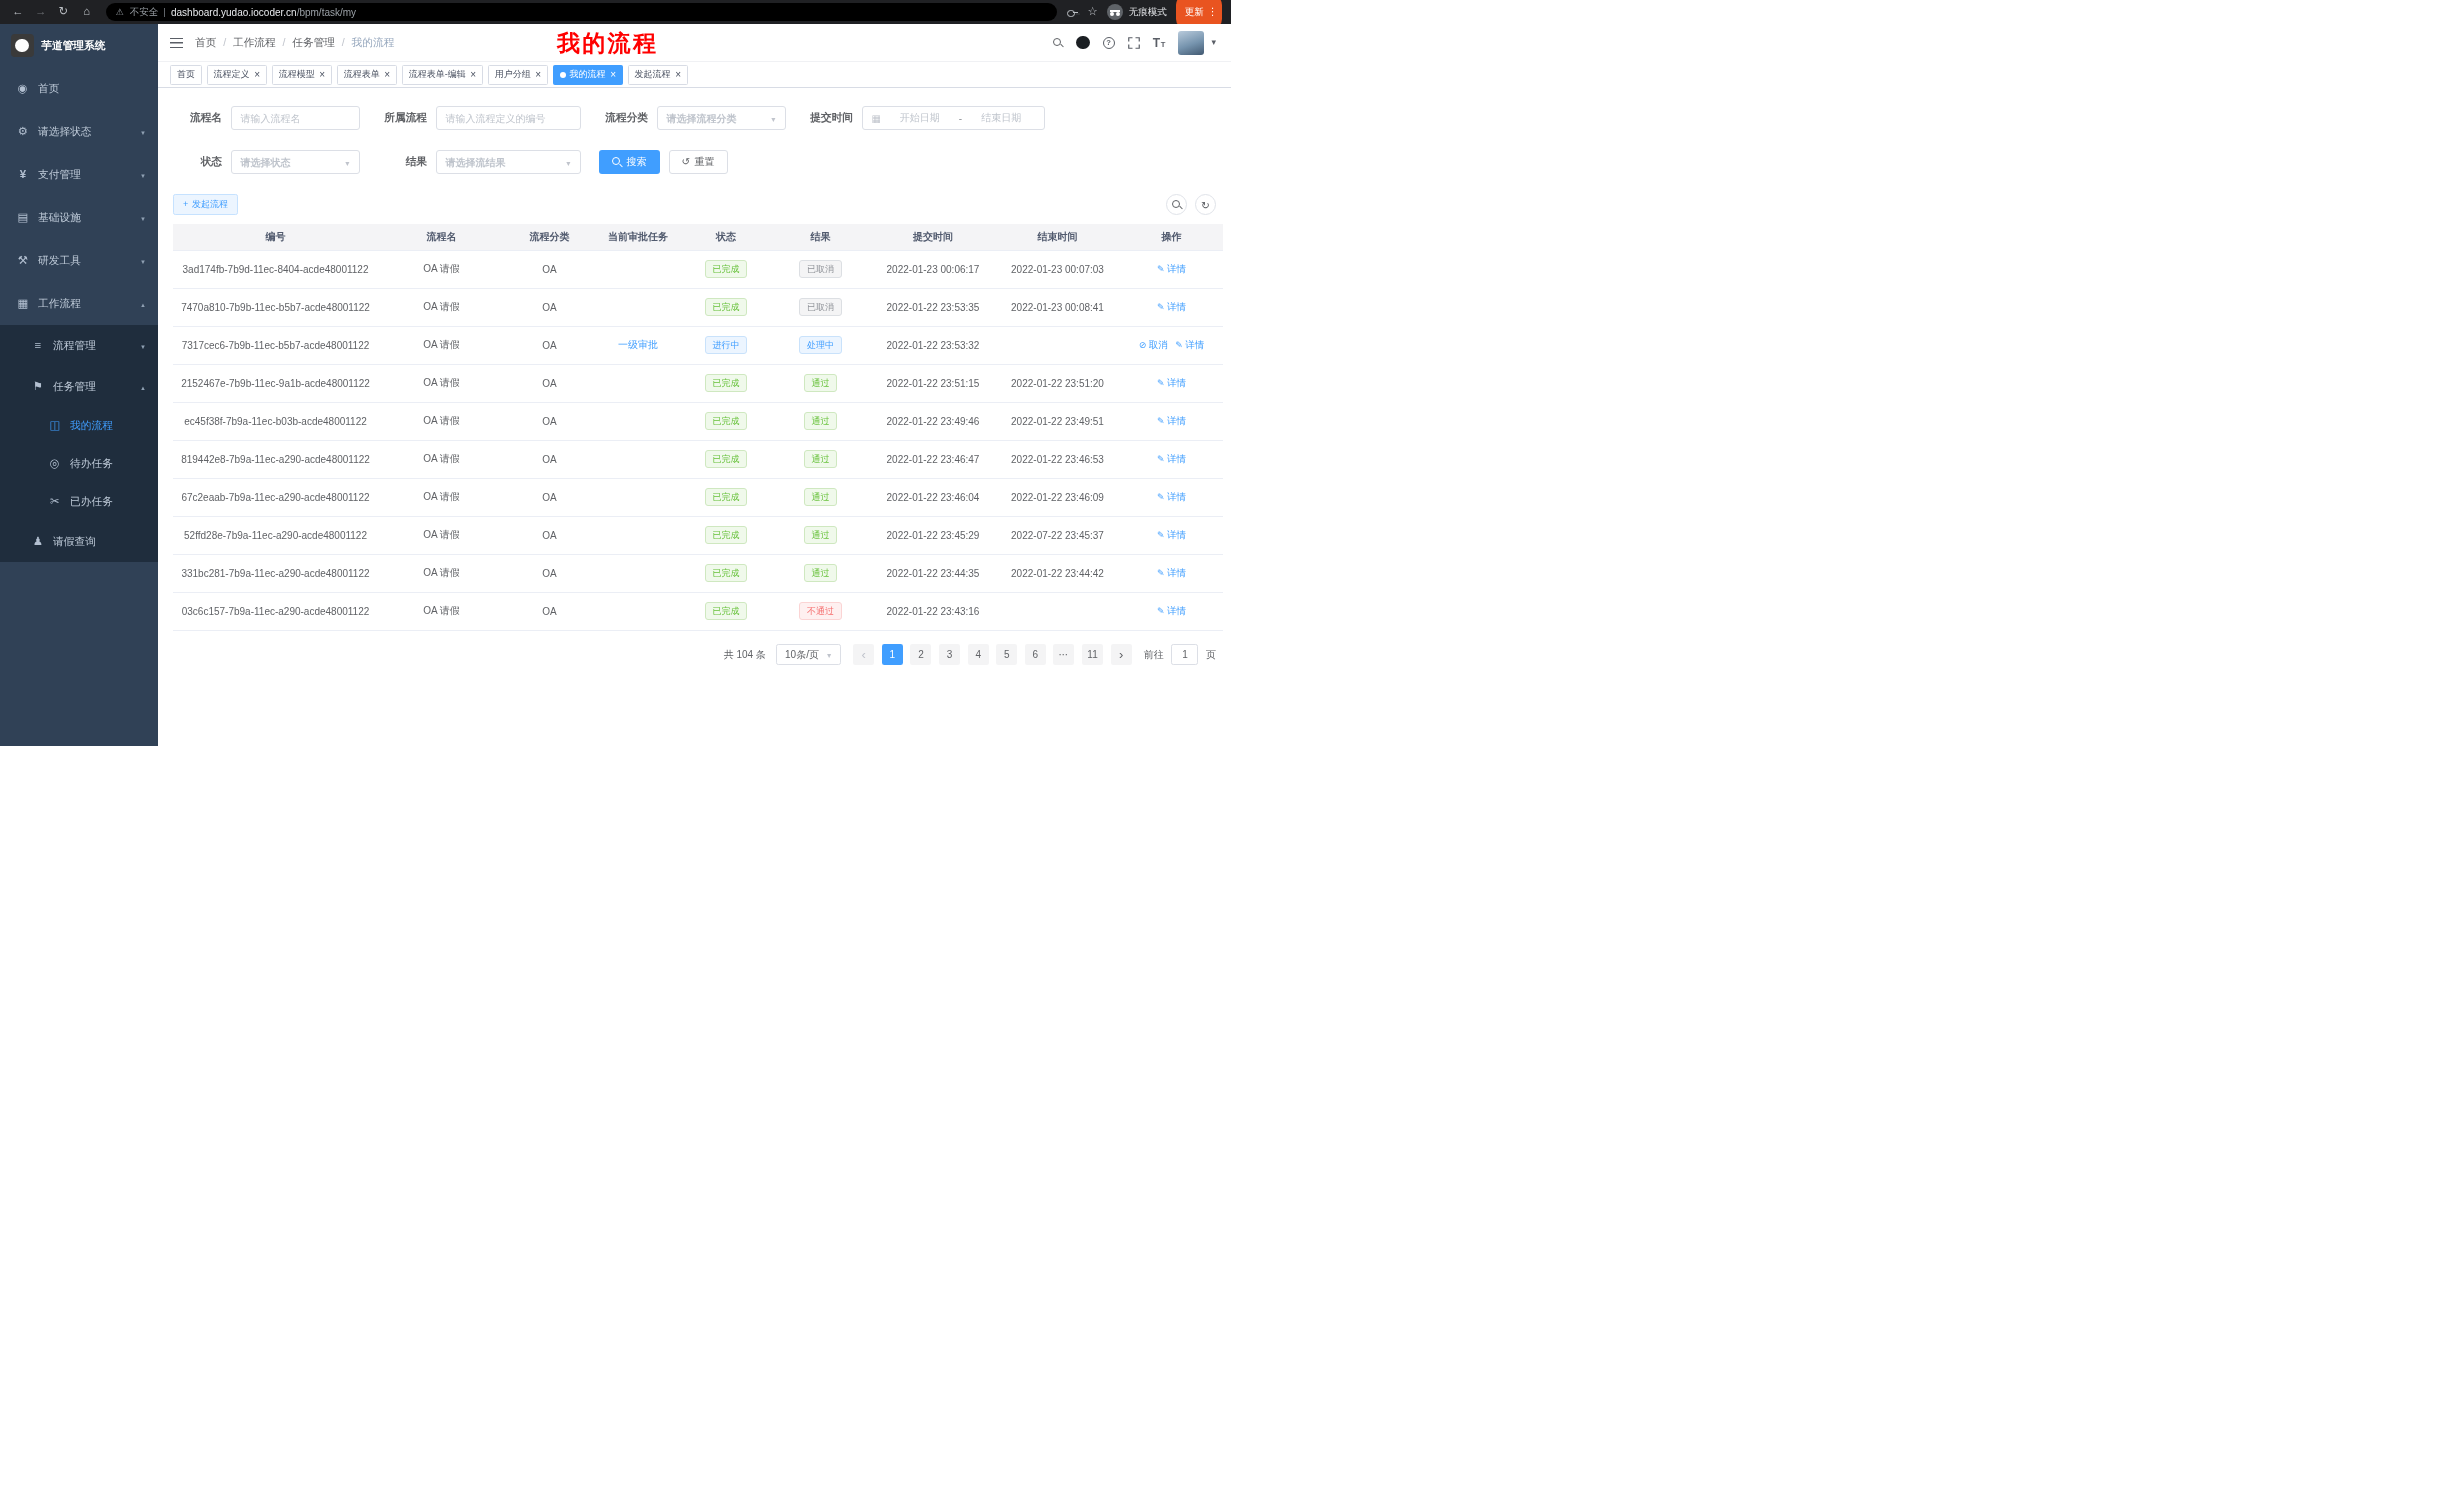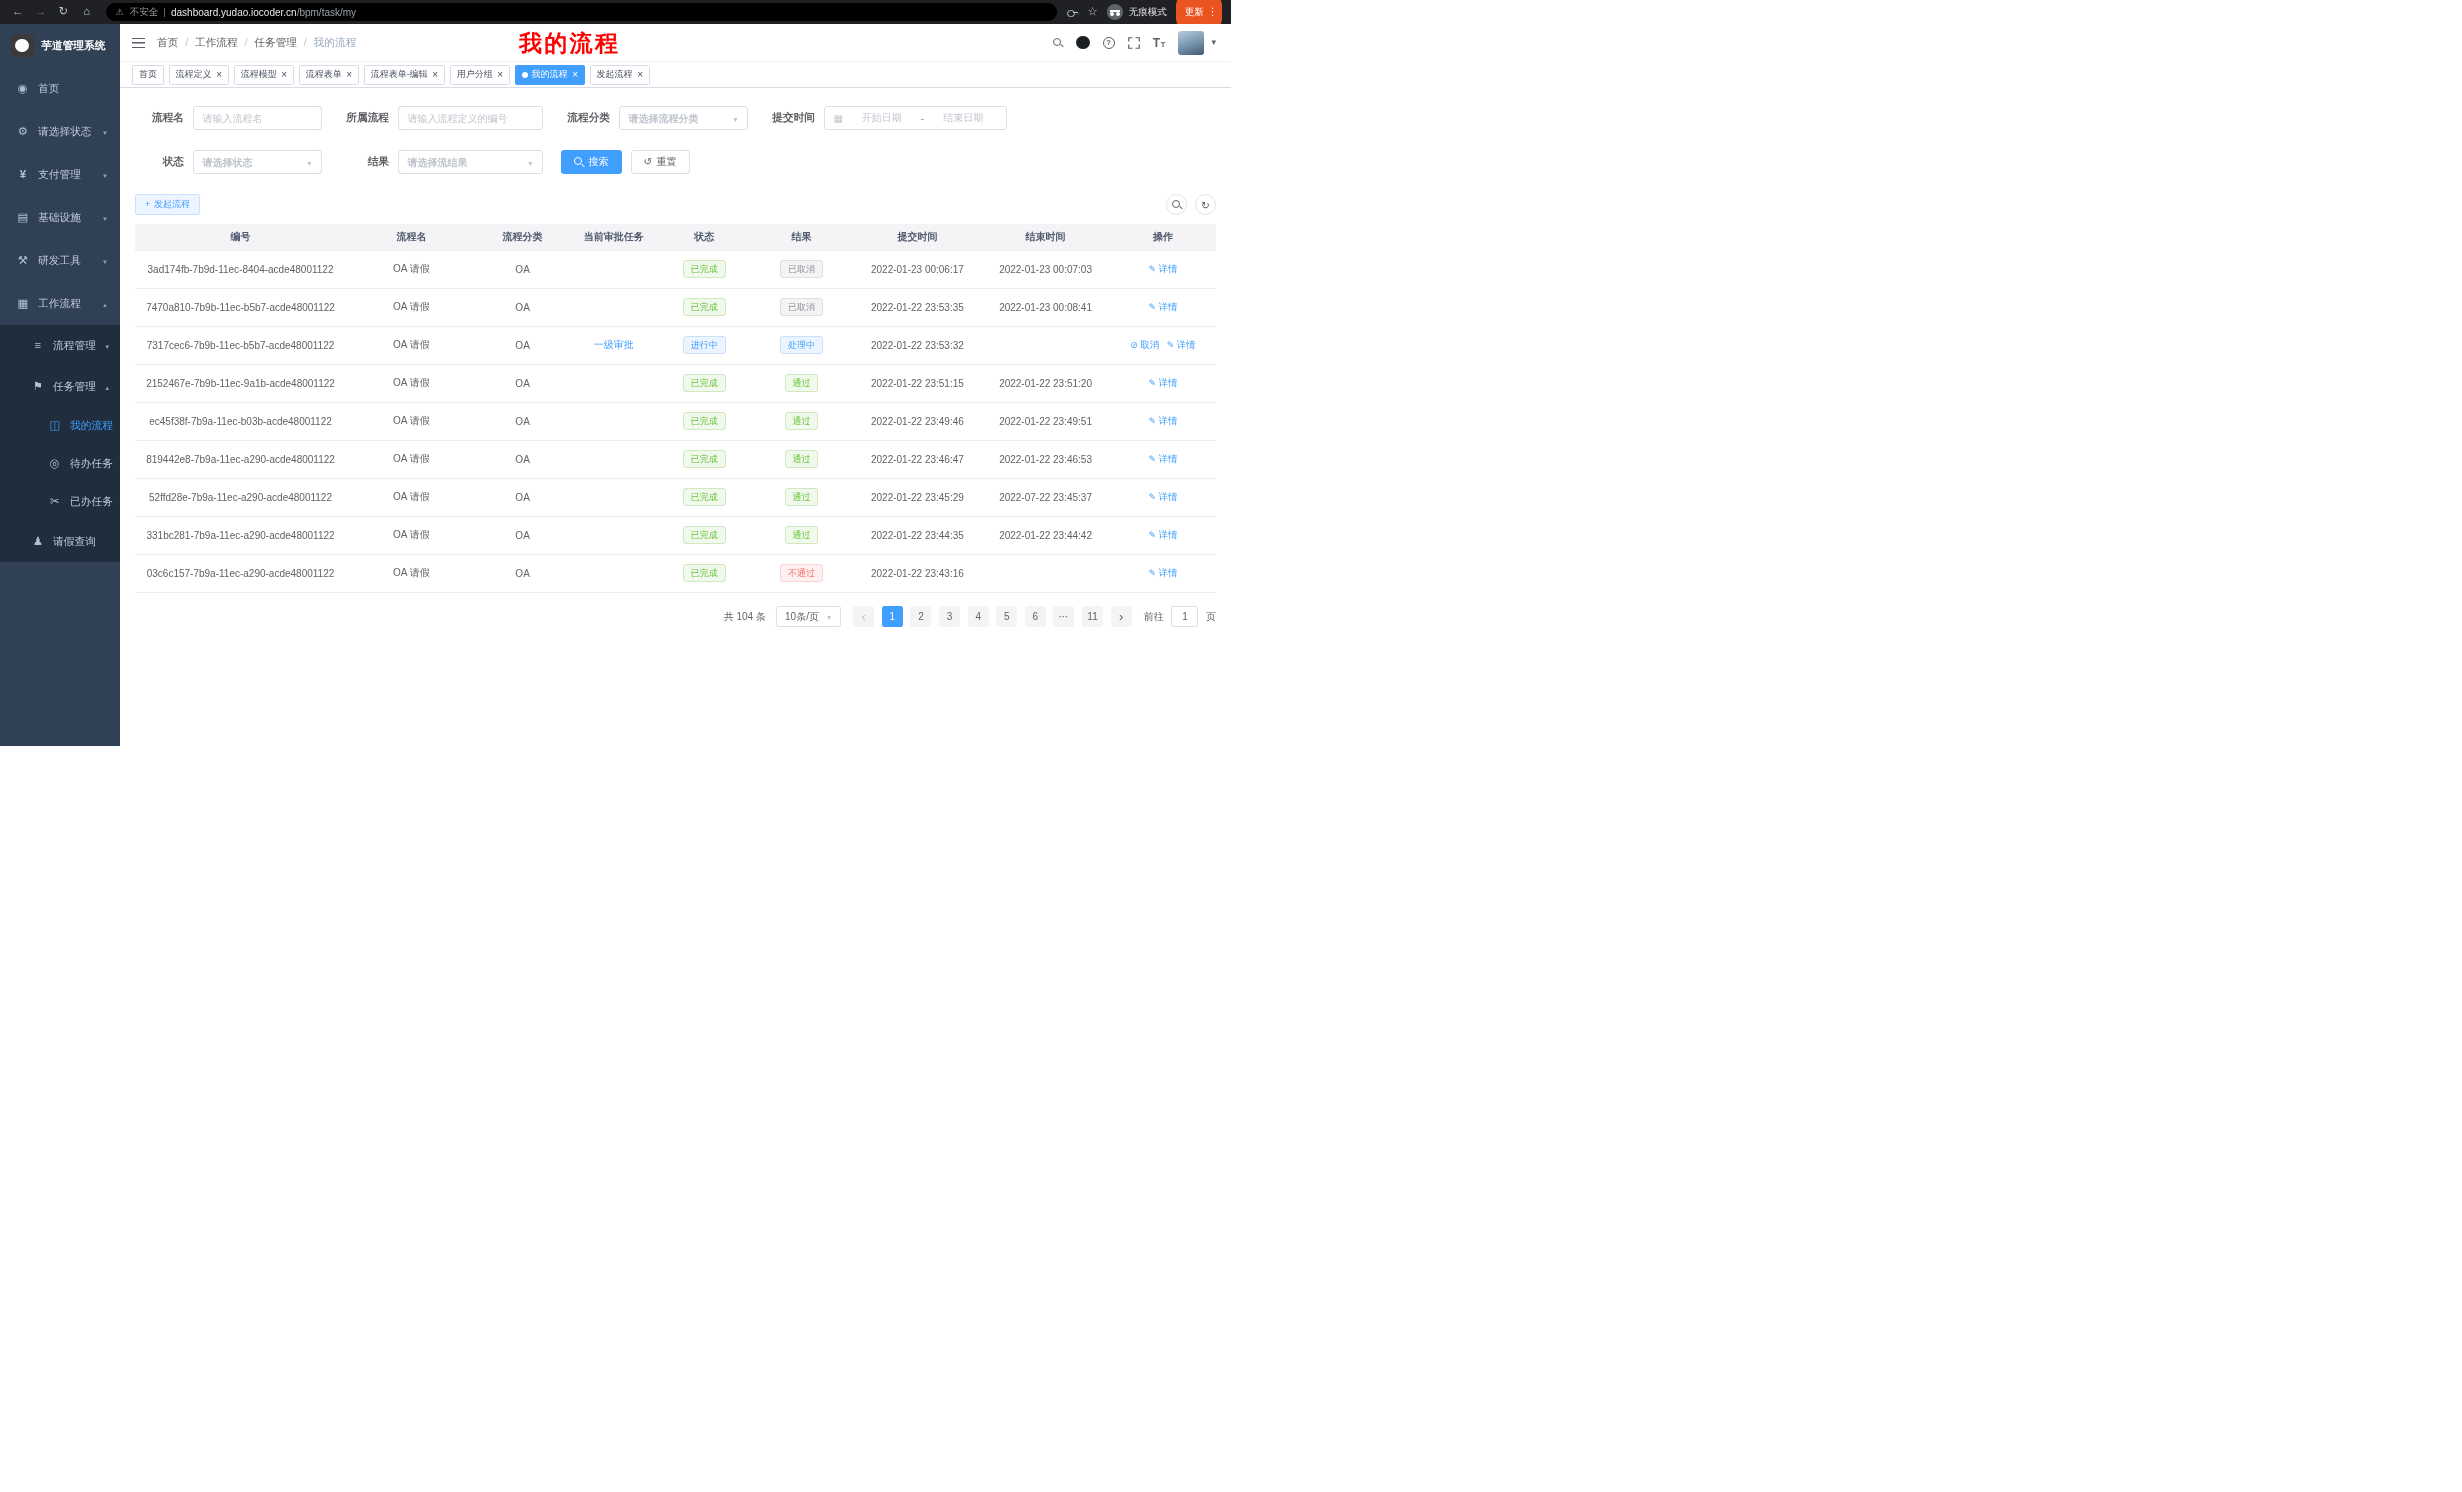--- a/index.html
+++ b/index.html
@@ -61,21 +61,21 @@
   .incog{display:flex;align-items:center;gap:5.3px;font-size:9.5px;color:#e8eaed;}
   .ic-incog{width:16.7px;height:16.7px;border-radius:50%;background:#5f6368;position:relative;display:inline-block;}
   .ic-incog::before{content:"";position:absolute;left:3px;right:3px;top:6.8px;height:1.1px;background:#fff;}
   .ic-incog::after{content:"";position:absolute;width:3.8px;height:3.8px;border-radius:50%;background:#fff;left:3.4px;top:8.8px;box-shadow:6px 0 0 #fff;}
   .update-pill{height:34px;border-radius:10px;background:#e95420;color:#fff;display:flex;align-items:center;
     gap:3.8px;padding:0 3.8px 0 9px;font-size:9.5px;cursor:pointer;}
   .update-pill .g-dots{font-size:10px;width:10.7px;text-align:center;}
 
   
   .app{display:flex;height:722px;}
-  .sidebar{width:120px;background:#304156;flex-shrink:0;color:#bfcbd9;display:flex;flex-direction:column;}
+  .sidebar{width:158px;background:#304156;flex-shrink:0;color:#bfcbd9;display:flex;flex-direction:column;}
   .logo{height:43px;display:flex;align-items:center;gap:7.6px;padding:0 10.7px;}
   .logo-img{width:23px;height:23px;border-radius:3.8px;background:#3a3a3a;position:relative;flex-shrink:0;}
   .logo-img::after{content:"";position:absolute;inset:4.6px;background:#fdfdfd;border-radius:50%;}
   .logo-title{color:#fff;font-size:10.7px;font-weight:700;white-space:nowrap;}
   .menu-item{height:43px;display:flex;align-items:center;gap:8.4px;padding:0 12px 0 16px;font-size:10.7px;cursor:pointer;white-space:nowrap;}
   .menu-item .mi{width:13.7px;text-align:center;font-size:11.4px;color:#b3c0d1;flex-shrink:0;}
   .menu-item .chev{margin-left:auto;color:#8fa0b3;}
   .submenu{background:#1f2d3d;}
   .menu-item.sub{height:41px;padding-left:31px;}
   .menu-item.leaf{height:38px;padding-left:48px;}
@@ -492,20 +492,31 @@
     <td>OA 请假</td>
     <td>OA</td>
     <td></td>
     <td><span class="tag tag-success">已完成</span></td>
     <td><span class="tag tag-success">通过</span></td>
     <td>2022-01-22 23:46:47</td>
     <td>2022-01-22 23:46:53</td>
     <td><a class="op"><i class="g g-edit"></i>详情</a></td>
   </tr>
             <tr>
+    <td>67c2eaab-7b9a-11ec-a290-acde48001122</td>
+    <td>OA 请假</td>
+    <td>OA</td>
+    <td></td>
+    <td><span class="tag tag-success">已完成</span></td>
+    <td><span class="tag tag-success">通过</span></td>
+    <td>2022-01-22 23:46:04</td>
+    <td>2022-01-22 23:46:09</td>
+    <td><a class="op"><i class="g g-edit"></i>详情</a></td>
+  </tr>
+            <tr>
     <td>52ffd28e-7b9a-11ec-a290-acde48001122</td>
     <td>OA 请假</td>
     <td>OA</td>
     <td></td>
     <td><span class="tag tag-success">已完成</span></td>
     <td><span class="tag tag-success">通过</span></td>
     <td>2022-01-22 23:45:29</td>
     <td>2022-07-22 23:45:37</td>
     <td><a class="op"><i class="g g-edit"></i>详情</a></td>
   </tr>

